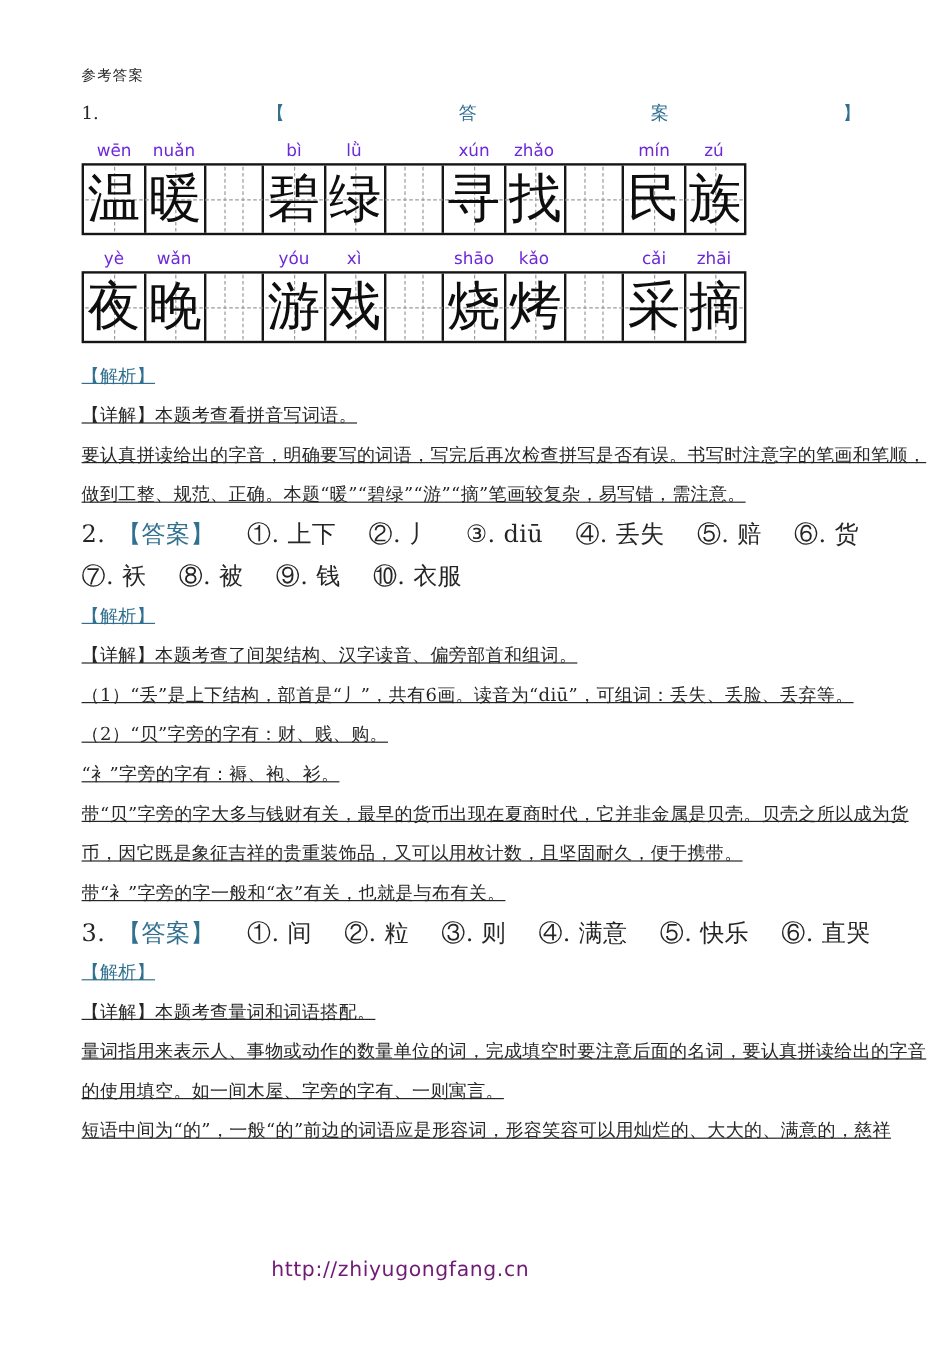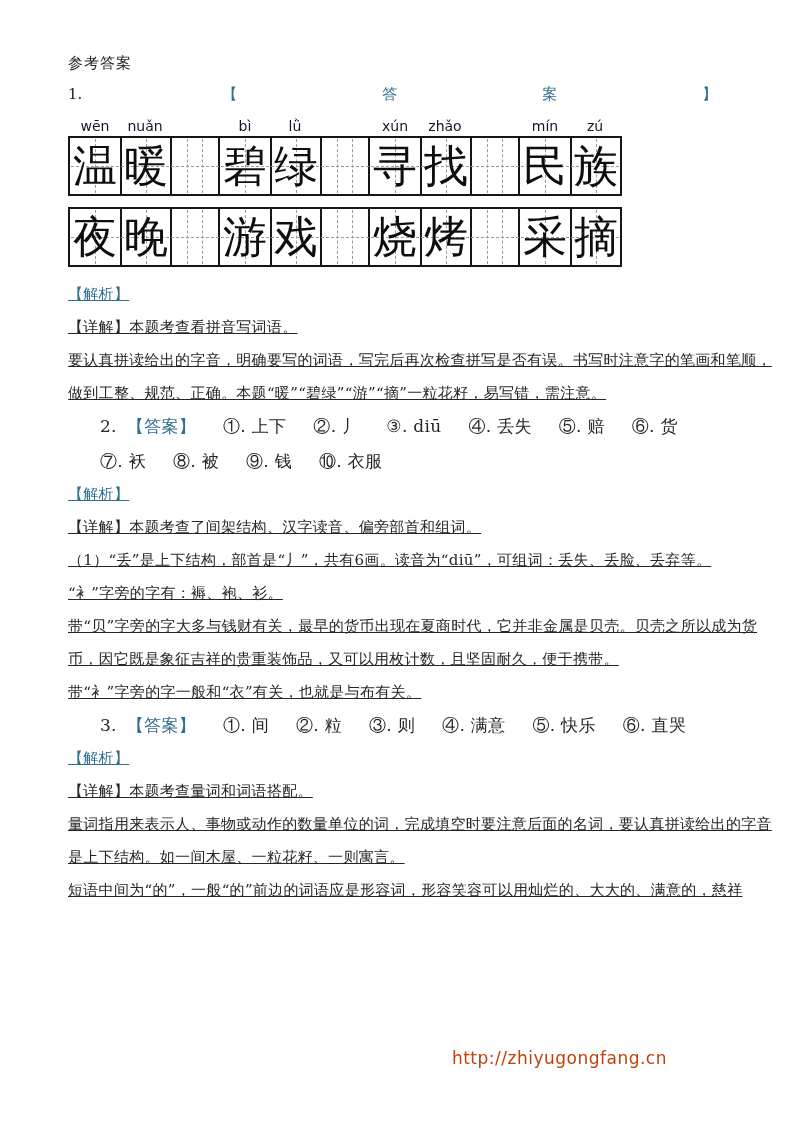--- a/index.html
+++ b/index.html
@@ -9,32 +9,32 @@
     font-family:"DejaVu Serif","Liberation Serif",serif;
     color:#262626;
   }
   .content{position:absolute;left:68px;top:48px;width:660px;}
   .line{
     font-size:15px;line-height:33px;white-space:nowrap;
     letter-spacing:0.3px;
     text-decoration:underline;
   }
   .blue{color:#31708f;}
-  .doc-title{font-size:15px;line-height:30px;letter-spacing:1px;}
+  .doc-title{font-size:12px;line-height:30px;letter-spacing:1px;}
   
   .q1-line{display:flex;align-items:center;font-size:15px;line-height:33px;}
   .spread{margin-left:140px;width:495px;display:flex;justify-content:space-between;}
   
   .grid-block{margin-top:6px;margin-bottom:8px;}
   .grid-unit{margin-bottom:11px;}
   .prow{display:flex;margin-bottom:1px;padding-left:2px;}
   .pcell{
     width:50px;text-align:center;flex:0 0 auto;
     font-family:"DejaVu Sans","Liberation Sans",sans-serif;
-    font-size:14px;color:#0f172a;line-height:18px;
+    font-size:14px;color:#6d28d9;line-height:18px;
   }
   .crow{display:flex;position:relative;border:2px solid #161616;width:550px;box-sizing:content-box;}
   .crow::before{
     content:"";position:absolute;left:1px;right:1px;top:50%;border-top:1px dashed #9a9a9a;z-index:1;
   }
   .cell{
     box-sizing:border-box;width:50px;height:56px;flex:0 0 auto;position:relative;
     display:flex;align-items:center;justify-content:center;
   }
   .cell.char + .cell.char{border-left:2px solid #161616;}
@@ -42,31 +42,31 @@
   .cell.char::after{
     content:"";position:absolute;top:1px;bottom:1px;left:50%;border-left:1px dashed #9a9a9a;z-index:1;
   }
   .cell.sep::before{content:"";position:absolute;top:1px;bottom:1px;left:33%;border-left:1px dashed #9a9a9a;}
   .cell.sep::after{content:"";position:absolute;top:1px;bottom:1px;left:66%;border-left:1px dashed #9a9a9a;}
   .glyph{position:relative;z-index:2;font-size:44px;line-height:1;color:#0e0e0e;}
   
   .answers-row{
     display:flex;flex-wrap:wrap;align-items:center;
     column-gap:27px;row-gap:2px;
-    font-size:17px;line-height:33px;letter-spacing:0.3px;margin-left:32px;
+    font-size:20px;line-height:33px;letter-spacing:0.3px;
   }
   .qhead{white-space:nowrap;}
   .qhead .num{margin-right:10px;}
   .items-host{display:contents;}
   .ans-item{white-space:nowrap;}
   
   .footer{
-    position:absolute;left:0;top:1048px;width:667px;text-align:right;
+    position:absolute;left:0;top:1048px;width:667px;text-align:center;
     font-family:"DejaVu Sans","Liberation Sans",sans-serif;
-    font-size:17px;color:#c2410c;letter-spacing:0.5px;
+    font-size:17px;color:#701a75;letter-spacing:0.5px;
   }
 </style>
 </head>
 <body>
 
 <div class="content">
 
   <div class="doc-title">参考答案</div>
 
   <div class="q1-line">
@@ -118,20 +118,33 @@
           <div class="cell sep"></div>
           <div class="cell char">
             <span class="glyph">民</span>
           </div>
           <div class="cell char">
             <span class="glyph">族</span>
           </div>
         </div>
       </div>
       <div class="grid-unit">
+        <div class="prow">
+          <span class="pcell">yè</span>
+          <span class="pcell">wǎn</span>
+          <span class="pcell"></span>
+          <span class="pcell">yóu</span>
+          <span class="pcell">xì</span>
+          <span class="pcell"></span>
+          <span class="pcell">shāo</span>
+          <span class="pcell">kǎo</span>
+          <span class="pcell"></span>
+          <span class="pcell">cǎi</span>
+          <span class="pcell">zhāi</span>
+        </div>
         <div class="crow">
           <div class="cell char">
             <span class="glyph">夜</span>
           </div>
           <div class="cell char">
             <span class="glyph">晚</span>
           </div>
           <div class="cell sep"></div>
           <div class="cell char">
             <span class="glyph">游</span>
@@ -153,41 +166,42 @@
           <div class="cell char">
             <span class="glyph">摘</span>
           </div>
         </div>
       </div>
     </div>
 
   <div class="line blue">【解析】</div>
   <div class="line">【详解】本题考查看拼音写词语。</div>
   <div class="line">要认真拼读给出的字音，明确要写的词语，写完后再次检查拼写是否有误。书写时注意字的笔画和笔顺，</div>
-  <div class="line">做到工整、规范、正确。本题“暖”“碧绿”“游”“摘”一粒花籽，易写错，需注意。</div>
+  <div class="line">做到工整、规范、正确。本题“暖”“碧绿”“游”“摘”笔画较复杂，易写错，需注意。</div>
 
   <div class="answers-row">
     <span class="qhead"><span class="num">2.</span><span class="blue">【答案】</span></span>
     <span class="items-host"><span class="ans-item">①. 上下</span><span class="ans-item">②. 丿</span><span class="ans-item">③. diū</span><span class="ans-item">④. 丢失</span><span class="ans-item">⑤. 赔</span><span class="ans-item">⑥. 货</span><span class="ans-item">⑦. 袄</span><span class="ans-item">⑧. 被</span><span class="ans-item">⑨. 钱</span><span class="ans-item">⑩. 衣服</span></span>
   </div>
 
   <div class="line blue">【解析】</div>
   <div class="line">【详解】本题考查了间架结构、汉字读音、偏旁部首和组词。</div>
   <div class="line">（1）“丢”是上下结构，部首是“丿”，共有6画。读音为“diū”，可组词：丢失、丢脸、丢弃等。</div>
+  <div class="line">（2）“贝”字旁的字有：财、贱、购。</div>
   <div class="line">“衤”字旁的字有：褥、袍、衫。</div>
   <div class="line">带“贝”字旁的字大多与钱财有关，最早的货币出现在夏商时代，它并非金属是贝壳。贝壳之所以成为货</div>
   <div class="line">币，因它既是象征吉祥的贵重装饰品，又可以用枚计数，且坚固耐久，便于携带。</div>
   <div class="line">带“衤”字旁的字一般和“衣”有关，也就是与布有关。</div>
 
   <div class="answers-row">
     <span class="qhead"><span class="num">3.</span><span class="blue">【答案】</span></span>
     <span class="items-host"><span class="ans-item">①. 间</span><span class="ans-item">②. 粒</span><span class="ans-item">③. 则</span><span class="ans-item">④. 满意</span><span class="ans-item">⑤. 快乐</span><span class="ans-item">⑥. 直哭</span></span>
   </div>
 
   <div class="line blue">【解析】</div>
   <div class="line">【详解】本题考查量词和词语搭配。</div>
   <div class="line">量词指用来表示人、事物或动作的数量单位的词，完成填空时要注意后面的名词，要认真拼读给出的字音</div>
-  <div class="line">是上下结构。如一间木屋、一粒花籽、一则寓言。</div>
+  <div class="line">的使用填空。如一间木屋、字旁的字有、一则寓言。</div>
   <div class="line">短语中间为“的”，一般“的”前边的词语应是形容词，形容笑容可以用灿烂的、大大的、满意的，慈祥</div>
 
 </div>
 
 <div class="footer">http://zhiyugongfang.cn</div>
 
 </body></html>

